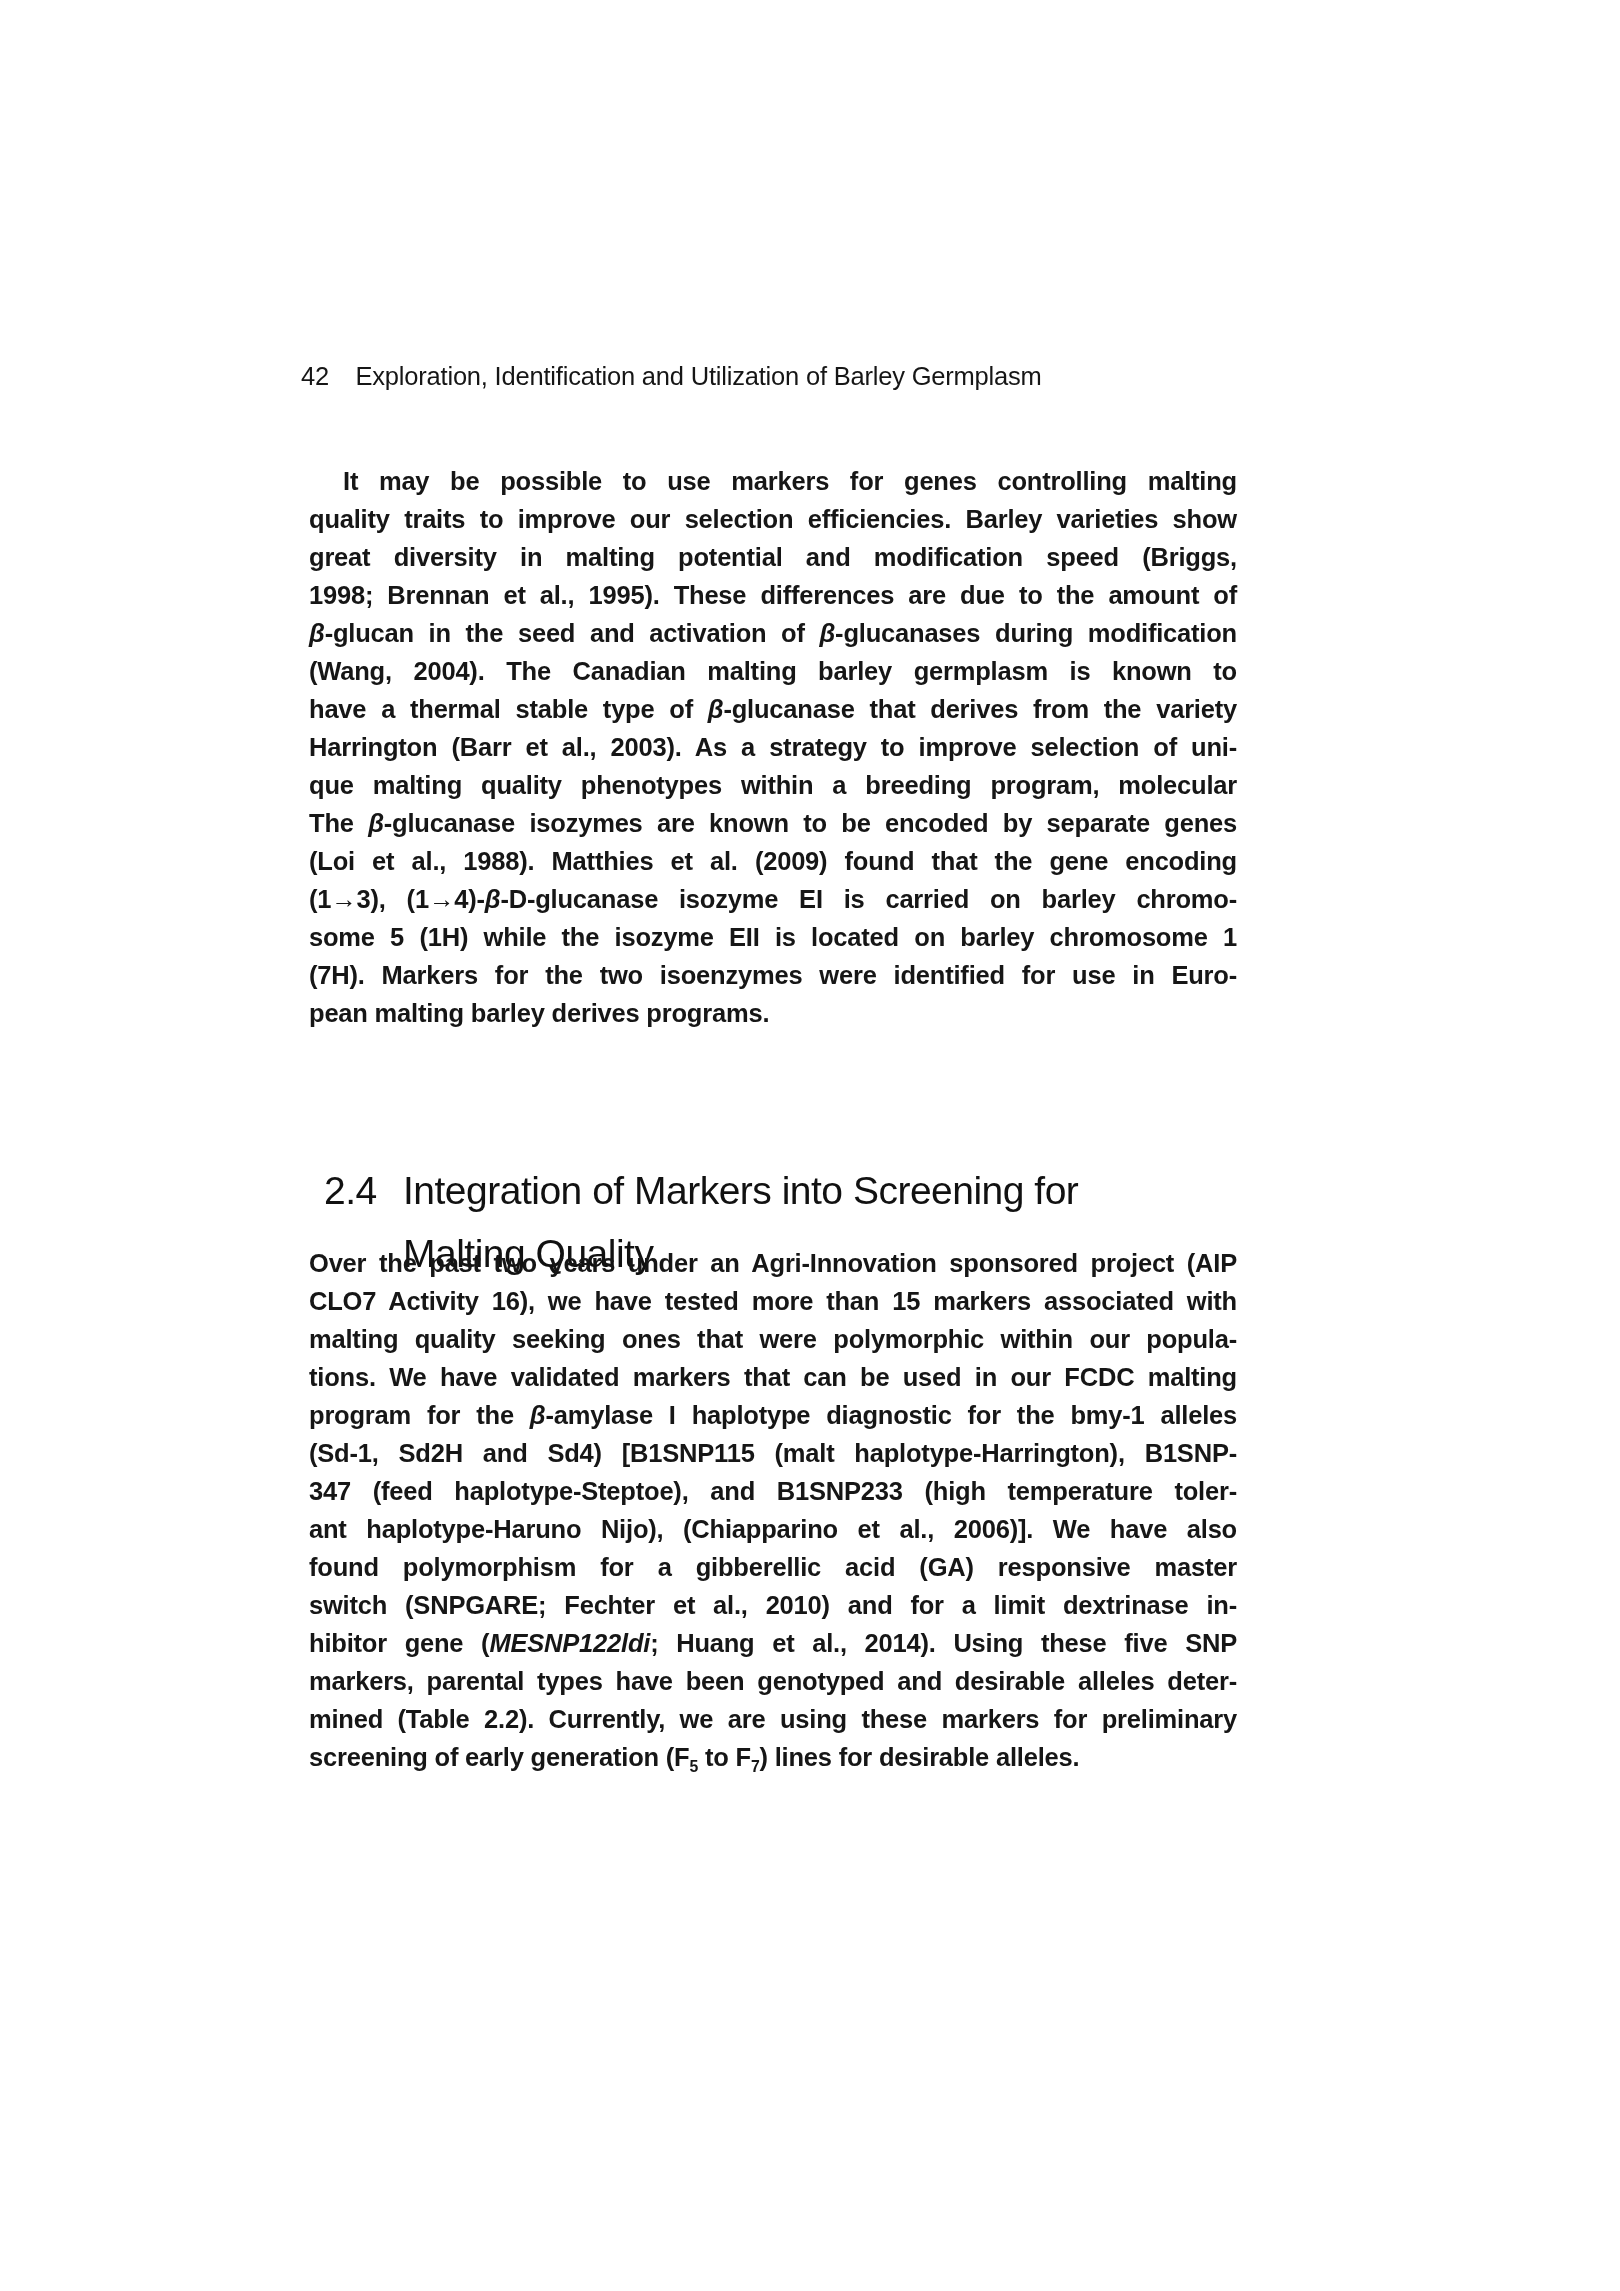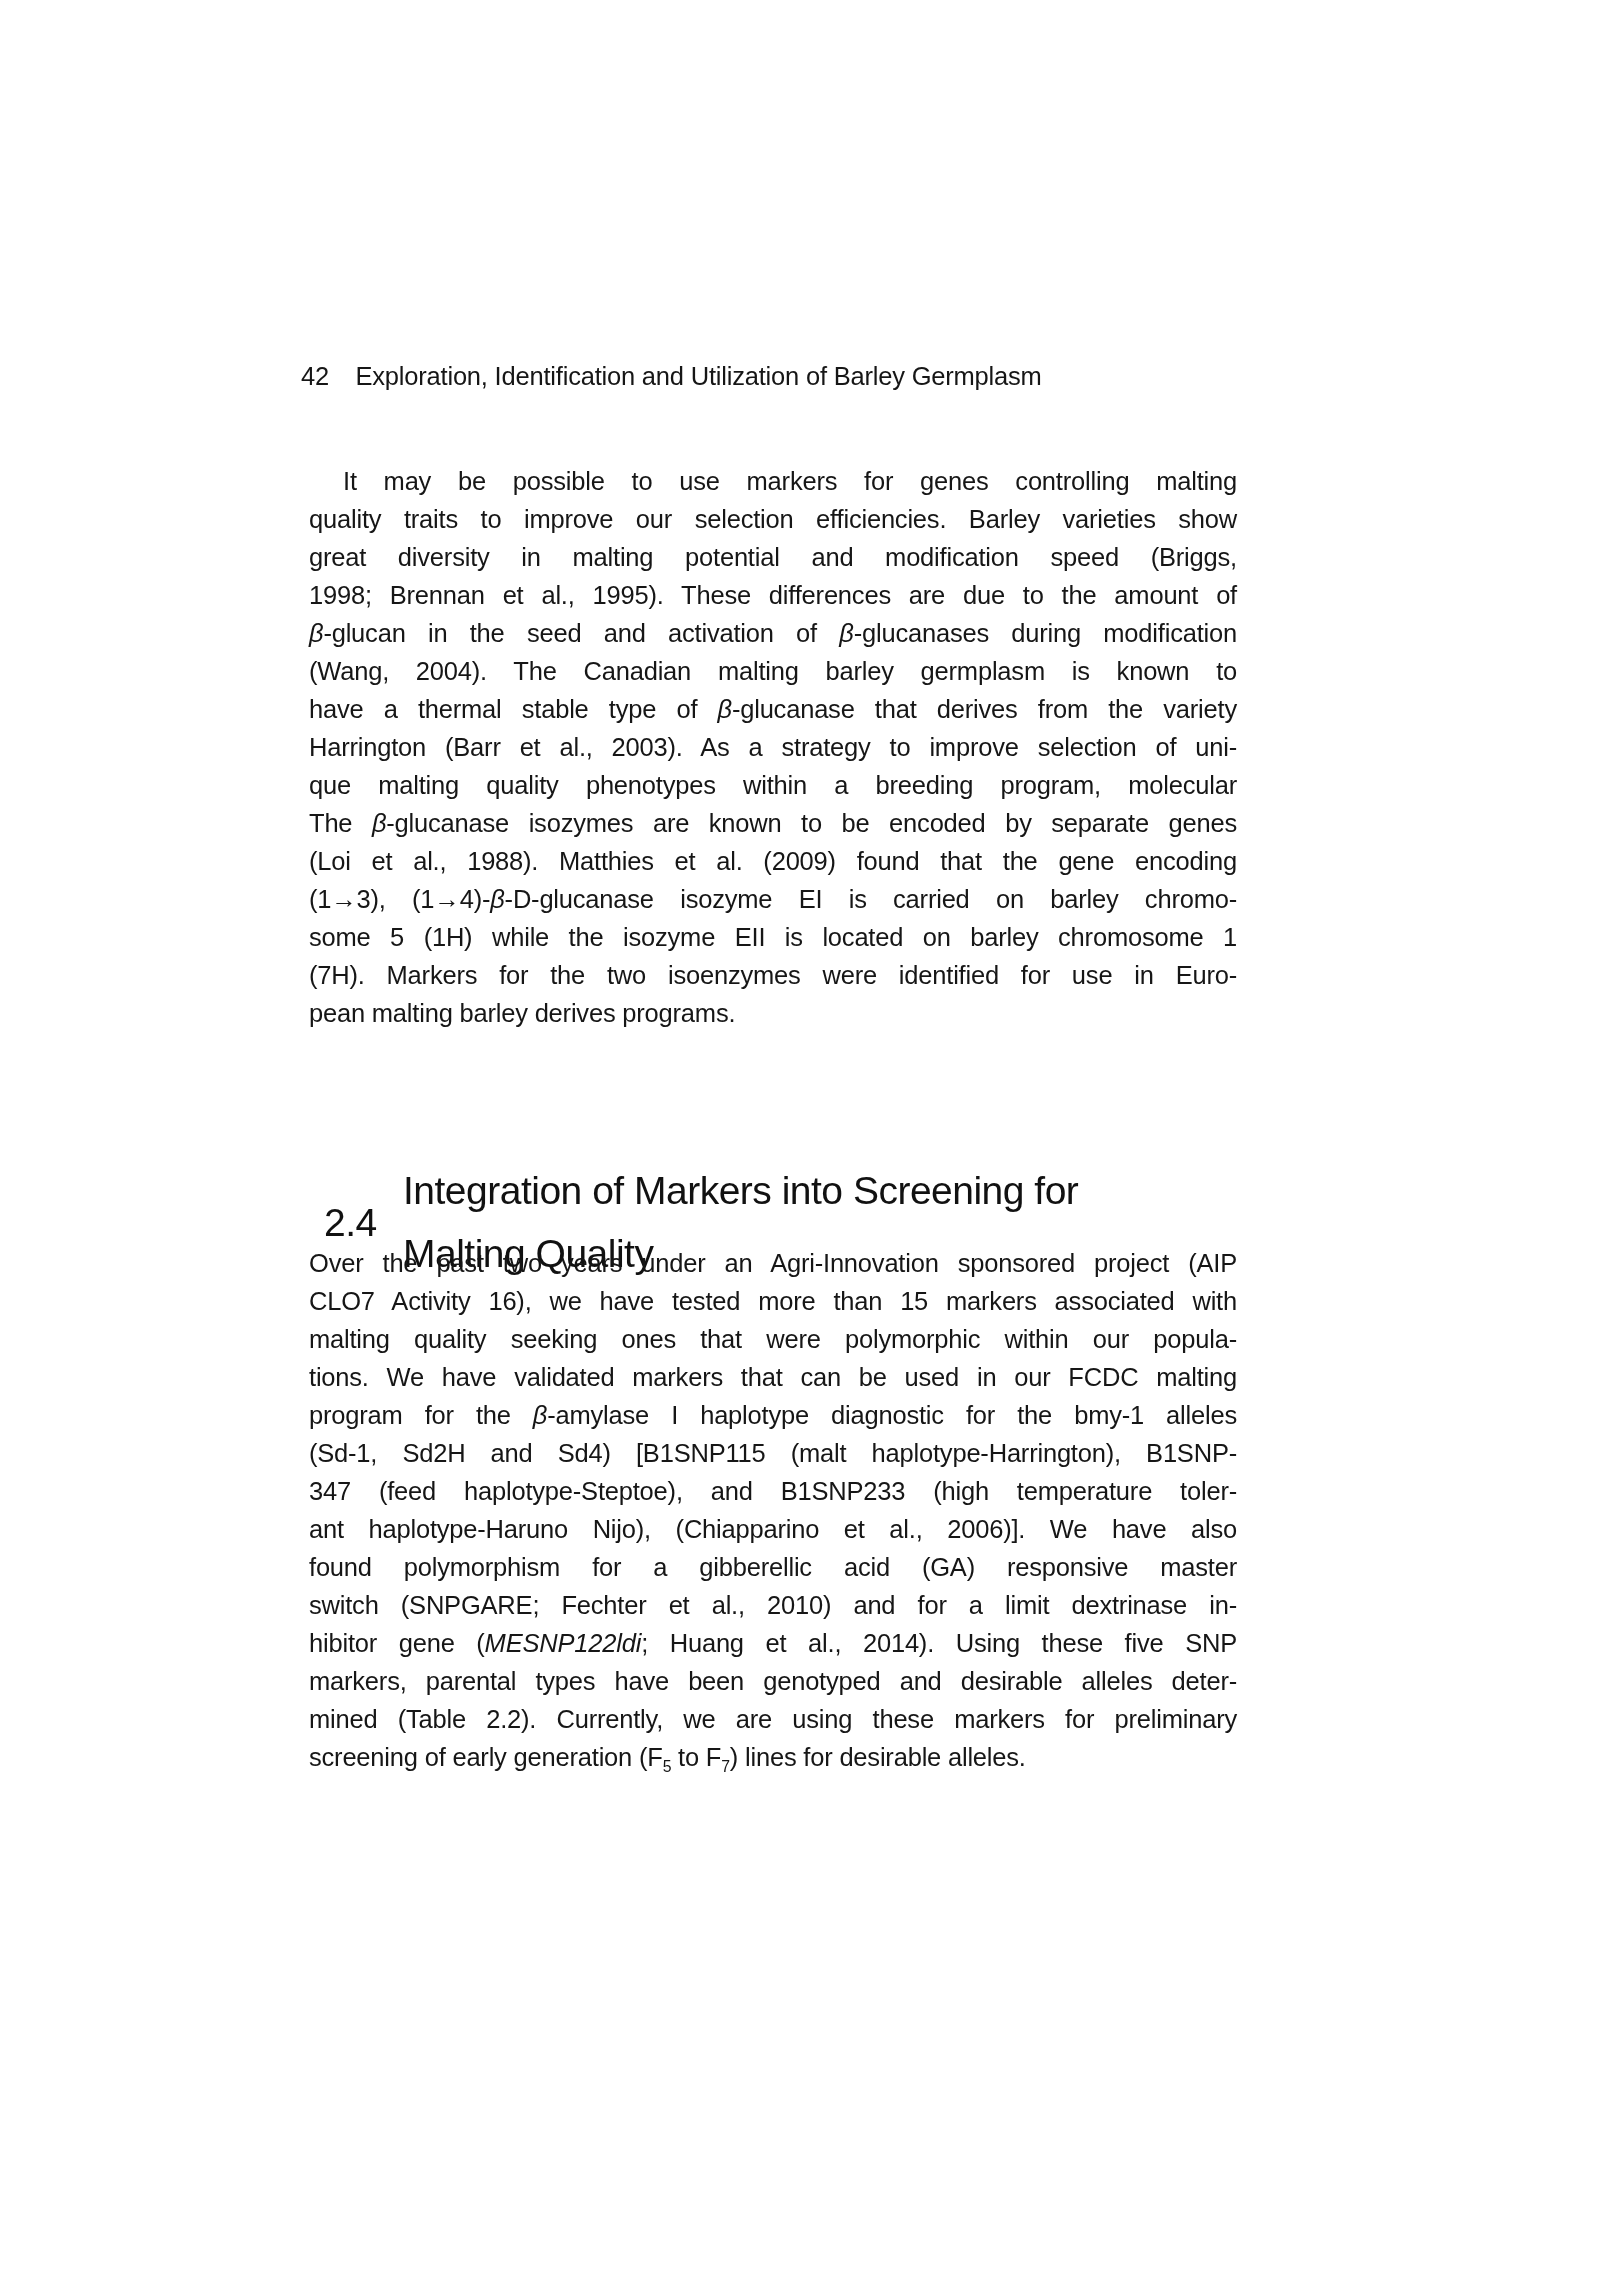--- a/index.html
+++ b/index.html
@@ -31,32 +31,33 @@
     width: 928px;
   }
   .para .line {
     line-height: 38px;
     font-size: 25.5px;
     letter-spacing: -0.2px;
     text-align: justify;
     text-align-last: justify;
     text-justify: inter-word;
     white-space: normal;
+    font-weight: bold;
   }
   .para .line.last { text-align-last: left; }
   .para1 { top: 420px; }
   .para1 .line:first-child { text-indent: 34px; }
   .para2 { top: 1202px; }
   .section-heading {
     position: absolute;
     left: 324px;
     top: 1117px;
     width: 980px;
     display: flex;
-    align-items: center;
+    align-items: flex-start;
     font-size: 39px;
     line-height: 63px;
     letter-spacing: -0.5px;
     color: #111111;
   }
   .section-heading .sec-num { flex: 0 0 79px; }
   .section-heading .sec-title { flex: 1 1 auto; }
   sub { font-size: 0.62em; line-height: 0; }
   i { font-style: italic; }
 </style>

